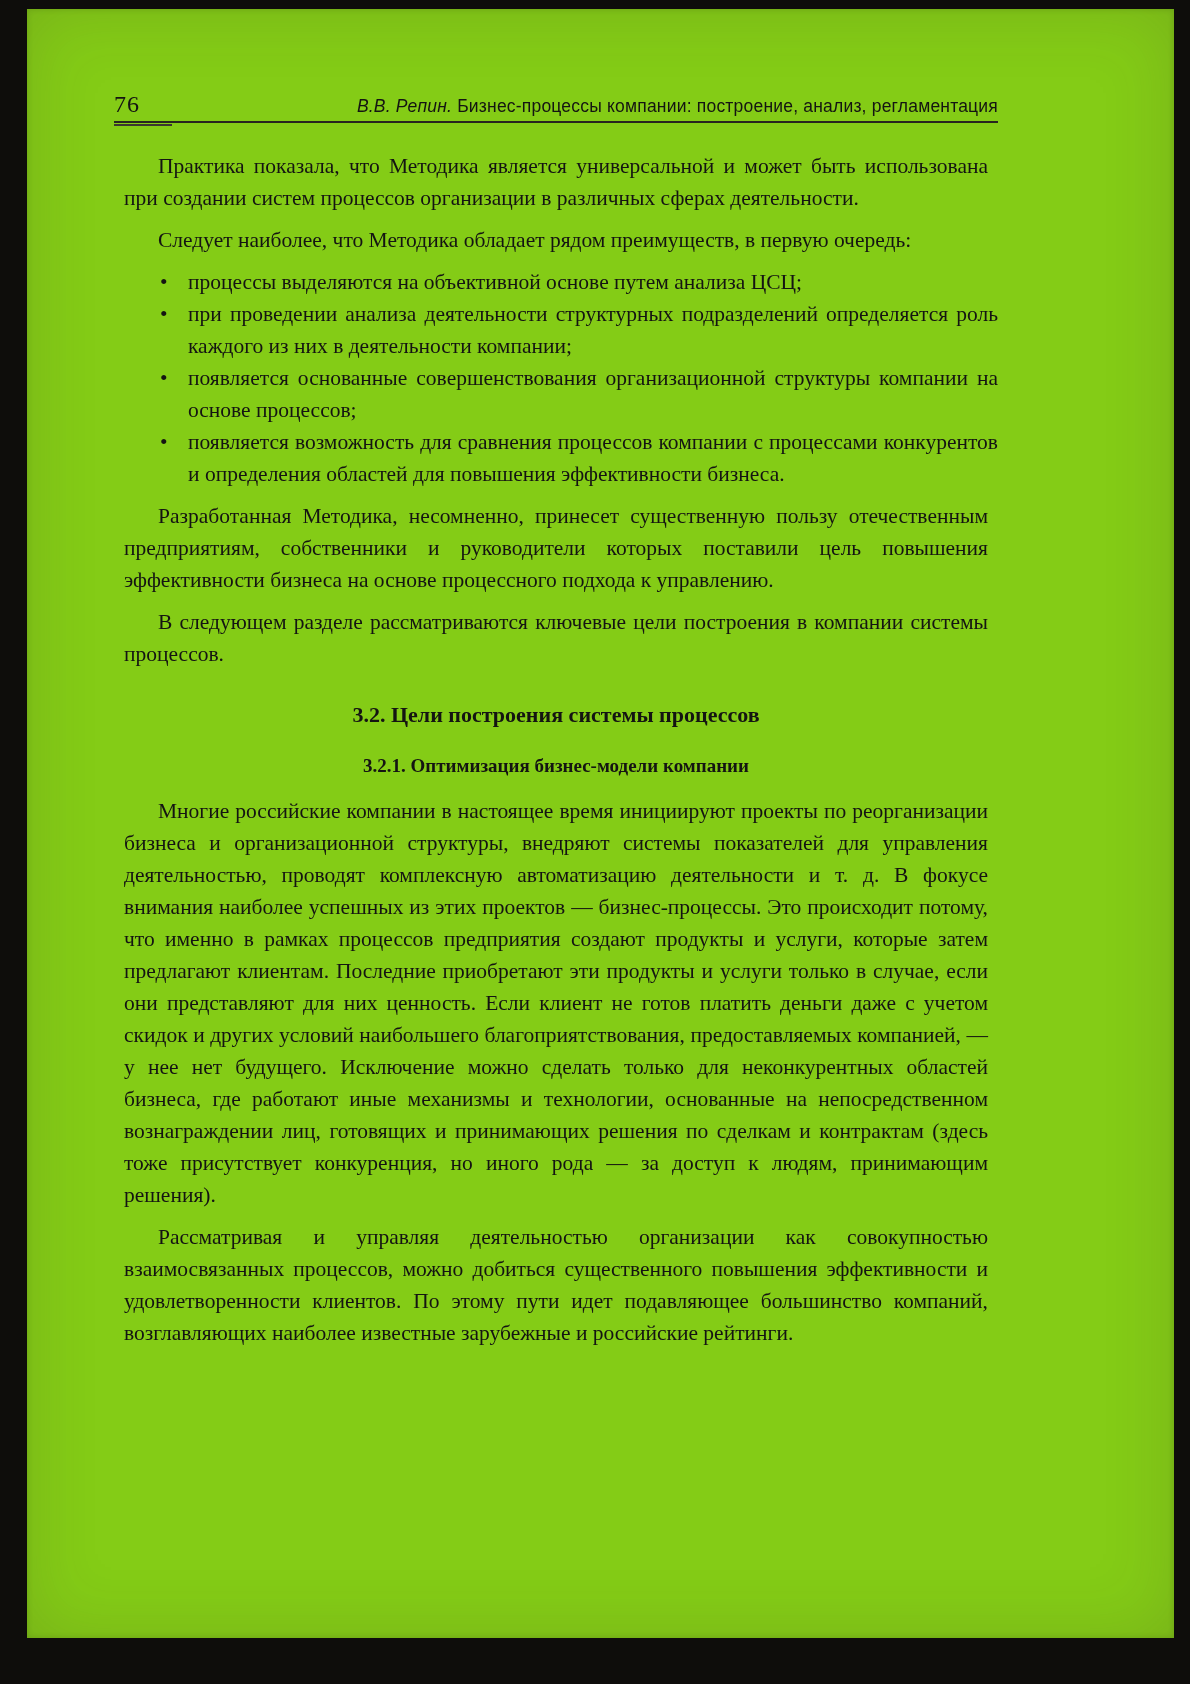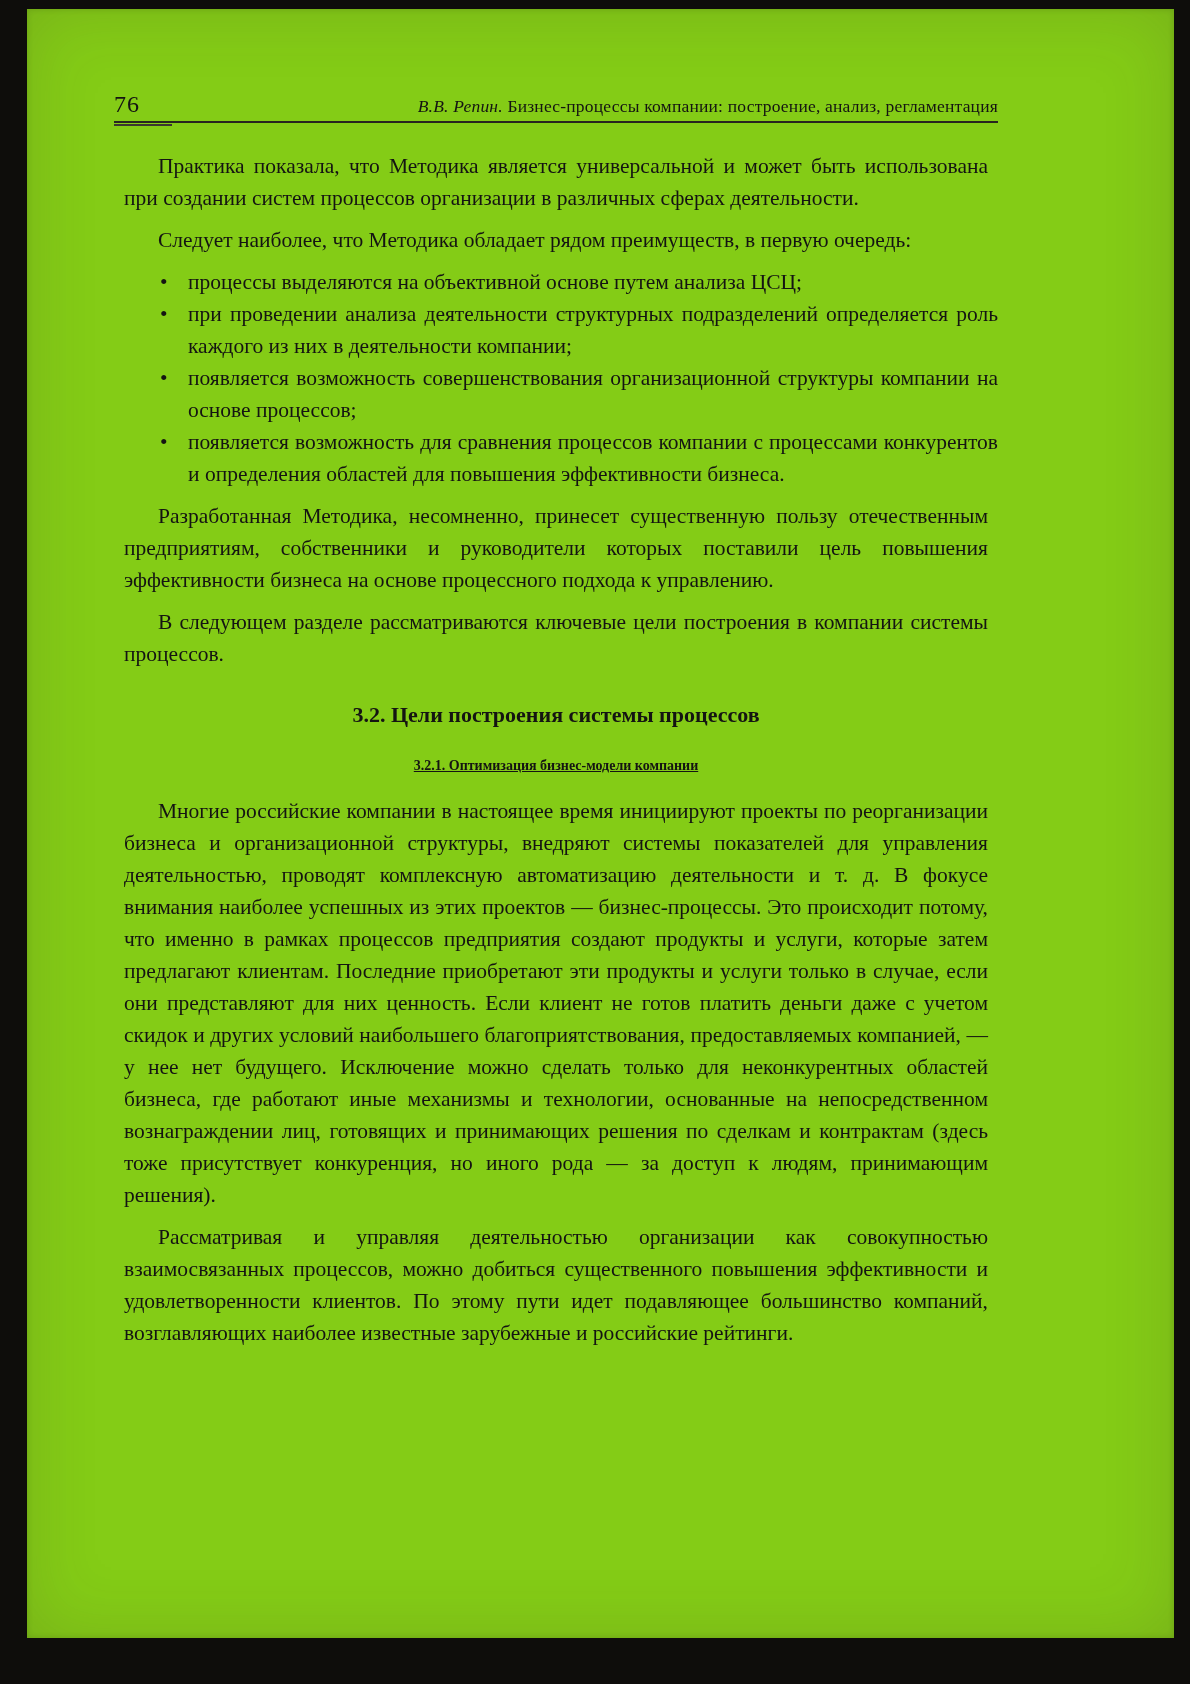--- a/index.html
+++ b/index.html
@@ -35,21 +35,21 @@
     display: flex;
     justify-content: space-between;
     align-items: baseline;
   }
   .page-number {
     font-family: "Liberation Serif", serif;
     font-size: 24px;
     letter-spacing: 1px;
   }
   .running-title {
-    font-family: Liberation Serif, serif;
+    font-family: Liberation Sans, sans-serif;
     font-size: 17.5px;
     letter-spacing: 0.2px;
     white-space: nowrap;
   }
   .running-title .author {
     font-style: italic;
   }
   .header-rule {
     margin-top: 3px;
     border-bottom: 2.5px solid #27251f;
@@ -90,27 +90,26 @@
   }
   h2.section-heading {
     font-size: 22px;
     font-weight: bold;
     text-align: center;
     text-indent: 0;
     margin: 30px 0 0 0;
     line-height: 30px;
   }
   h3.subsection-heading {
-    font-size: 14px;
+    font-size: 19px;
     font-weight: bold;
     text-align: center;
     text-indent: 0;
     margin: 22px 0 15px 0;
     line-height: 28px;
-    text-decoration: underline;
   }
 </style>
 </head>
 <body>
 
 <div class="scan-frame">
   <div class="paper">
     <div class="content">
 
       <div class="page-header">
@@ -121,21 +120,21 @@
         <span class="pagenum-underline"></span>
       </div>
 
       <main>
         <p>Практика показала, что Методика является универсальной и может быть использована при создании систем процессов организации в различных сферах деятельности.</p>
         <p>Следует наиболее, что Методика обладает рядом преимуществ, в первую очередь:</p>
 
         <ul class="advantages">
           <li>процессы выделяются на объективной основе путем анализа ЦСЦ;</li>
           <li>при проведении анализа деятельности структурных подразделений определяется роль каждого из них в деятельности компании;</li>
-          <li>появляется возможность совершенствования организационной структуры компании на основе процессов;</li>
+          <li>появляется основанные совершенствования организационной структуры компании на основе процессов;</li>
           <li>появляется возможность для сравнения процессов компании с процессами конкурентов и определения областей для повышения эффективности бизнеса.</li>
         </ul>
 
         <p>Разработанная Методика, несомненно, принесет существенную пользу отечественным предприятиям, собственники и руководители которых поставили цель повышения эффективности бизнеса на основе процессного подхода к управлению.</p>
         <p>В следующем разделе рассматриваются ключевые цели построения в компании системы процессов.</p>
 
         <h2 class="section-heading">3.2. Цели построения системы процессов</h2>
         <h3 class="subsection-heading">3.2.1. Оптимизация бизнес-модели компании</h3>
 
         <p>Многие российские компании в настоящее время инициируют проекты по реорганизации бизнеса и организационной структуры, внедряют системы показателей для управления деятельностью, проводят комплексную автоматизацию деятельности и т. д. В фокусе внимания наиболее успешных из этих проектов — бизнес-процессы. Это происходит потому, что именно в рамках процессов предприятия создают продукты и услуги, которые затем предлагают клиентам. Последние приобретают эти продукты и услуги только в случае, если они представляют для них ценность. Если клиент не готов платить деньги даже с учетом скидок и других условий наибольшего благоприятствования, предоставляемых компанией, — у нее нет будущего. Исключение можно сделать только для неконкурентных областей бизнеса, где работают иные механизмы и технологии, основанные на непосредственном вознаграждении лиц, готовящих и принимающих решения по сделкам и контрактам (здесь тоже присутствует конкуренция, но иного рода — за доступ к людям, принимающим решения).</p>

